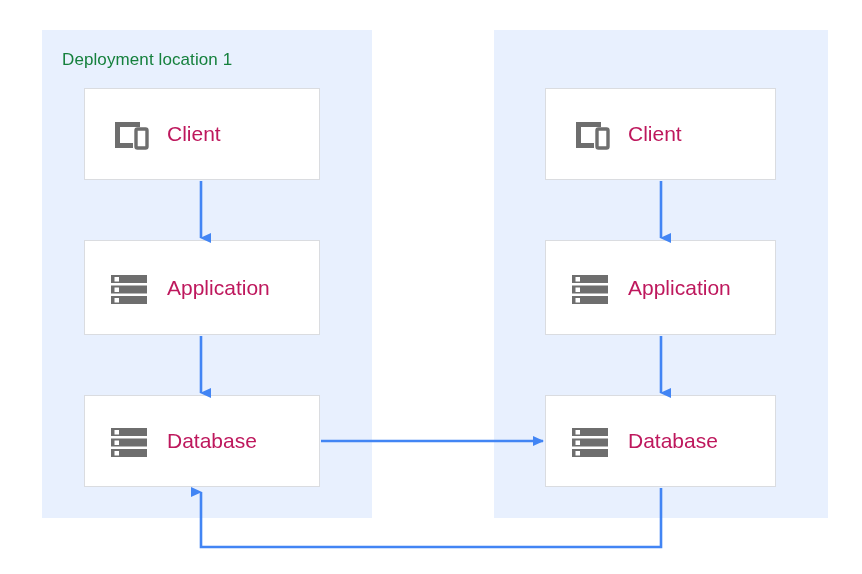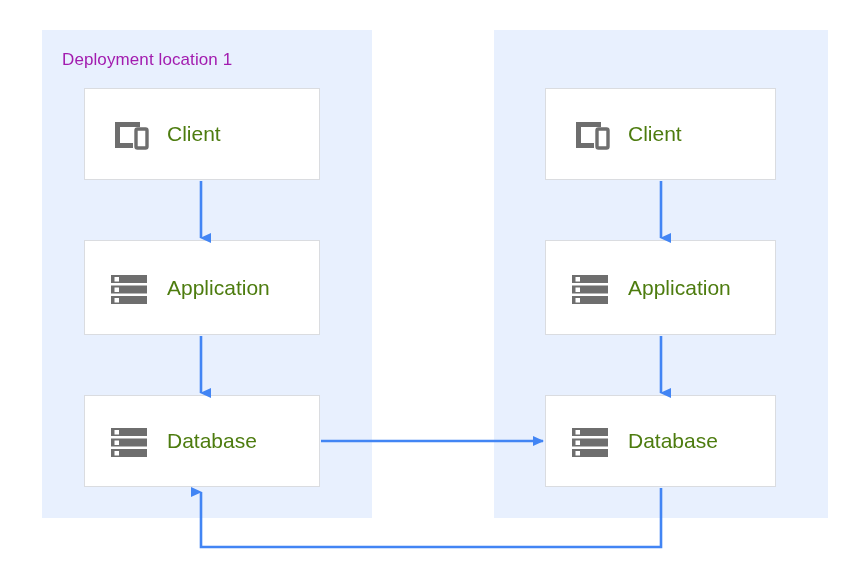--- a/index.html
+++ b/index.html
@@ -19,21 +19,21 @@
     height: 574px;
     background: #ffffff;
   }
   .zone {
     position: absolute;
     background: #e8f0fe;
     box-sizing: border-box;
   }
   .zone-title {
     position: absolute;
-    color: #a21caf;
+    color: #15803d;
     font-size: 17px;
     line-height: 20px;
     letter-spacing: 0.1px;
     white-space: nowrap;
     font-family: "Liberation Sans", sans-serif;
   }
   .node {
     position: absolute;
     background: #ffffff;
     border: 1px solid #dadce0;
@@ -47,21 +47,21 @@
     flex: 0 0 auto;
     width: 44px;
     height: 44px;
     display: flex;
     align-items: center;
     justify-content: center;
   }
   .node .node-label {
     margin-left: 16px;
     font-size: 21px;
-    color: #4d7c0f;
+    color: #be185d;
     line-height: 24px;
     white-space: nowrap;
     font-family: "Liberation Sans", sans-serif;
   }
   .edge-layer {
     position: absolute;
     left: 0;
     top: 0;
     width: 862px;
     height: 574px;

